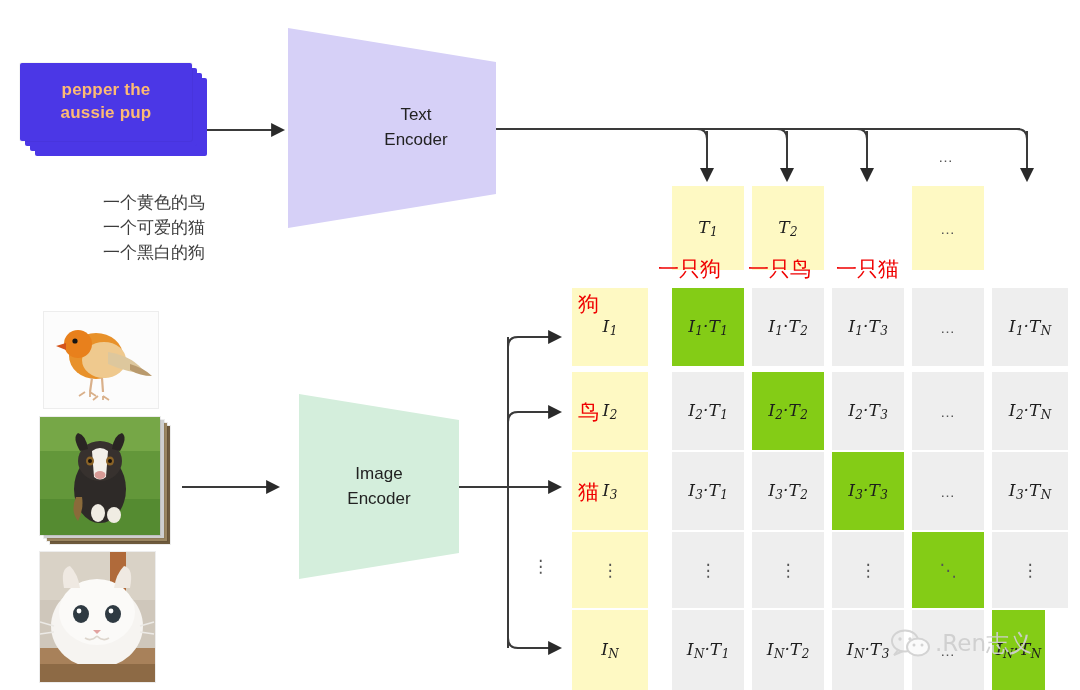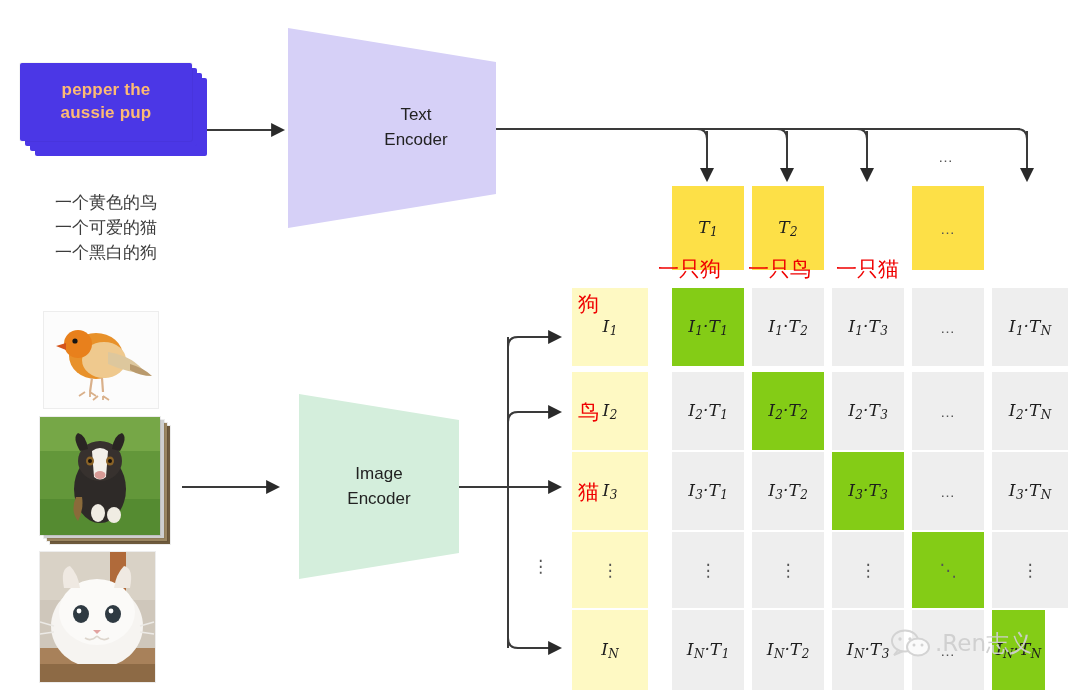--- a/index.html
+++ b/index.html
@@ -21,20 +21,21 @@
     align-items:center;justify-content:center;
     font-weight:bold;font-size:17px;line-height:1.35;letter-spacing:.2px;
     box-shadow:0 0 0 1px rgba(0,0,0,.04);
   }
   .card-front span{display:block;}
 
   
   .cn-list{
     color:#3c3c3c;font-size:17px;line-height:25px;white-space:nowrap;
     font-family:"DejaVu Sans","Liberation Sans",sans-serif;
+    margin-left:48px;
   }
 
   
   .encoder{
     display:flex;align-items:center;justify-content:center;text-align:center;
     color:#222;font-size:17px;line-height:1.45;
   }
   .enc-text{
     width:160px;height:200px;background:#d6d0f7;
     clip-path:polygon(0% 0%,100% 17%,100% 83%,0% 100%);
@@ -43,21 +44,21 @@
     width:160px;height:185px;background:#d4eedc;
     clip-path:polygon(0% 0%,100% 14%,100% 86%,0% 100%);
   }
 
   
   .cell{
     position:absolute;display:flex;align-items:center;justify-content:center;
     font-family:"DejaVu Serif","Liberation Serif",serif;
     font-style:italic;color:#1d1d1d;font-size:17px;white-space:nowrap;
   }
-  .cell-t{background:#fde047;}
+  .cell-t{background:#fef9c3;}
   .cell-i{background:#fef9c3;}
   .cell-d{background:#eeeeee;}
   .cell-hl{background:#84cc16;}
   .sub{font-size:12px;font-style:italic;vertical-align:-0.28em;margin-left:.5px;}
   .dots-h{font-style:normal;letter-spacing:1px;color:#555;font-size:15px;
           font-family:"Liberation Sans",sans-serif;}
   .dots-v{font-style:normal;color:#555;font-size:17px;
           font-family:"DejaVu Sans",sans-serif;}
 
   

